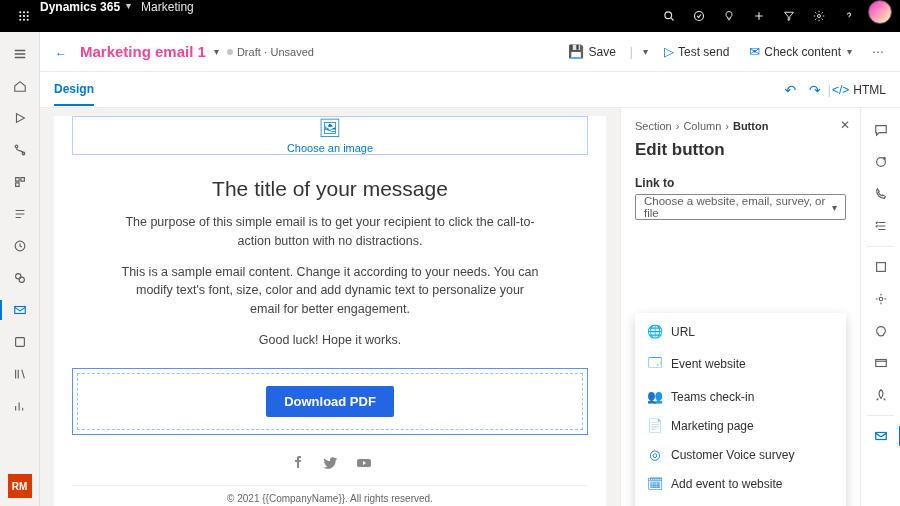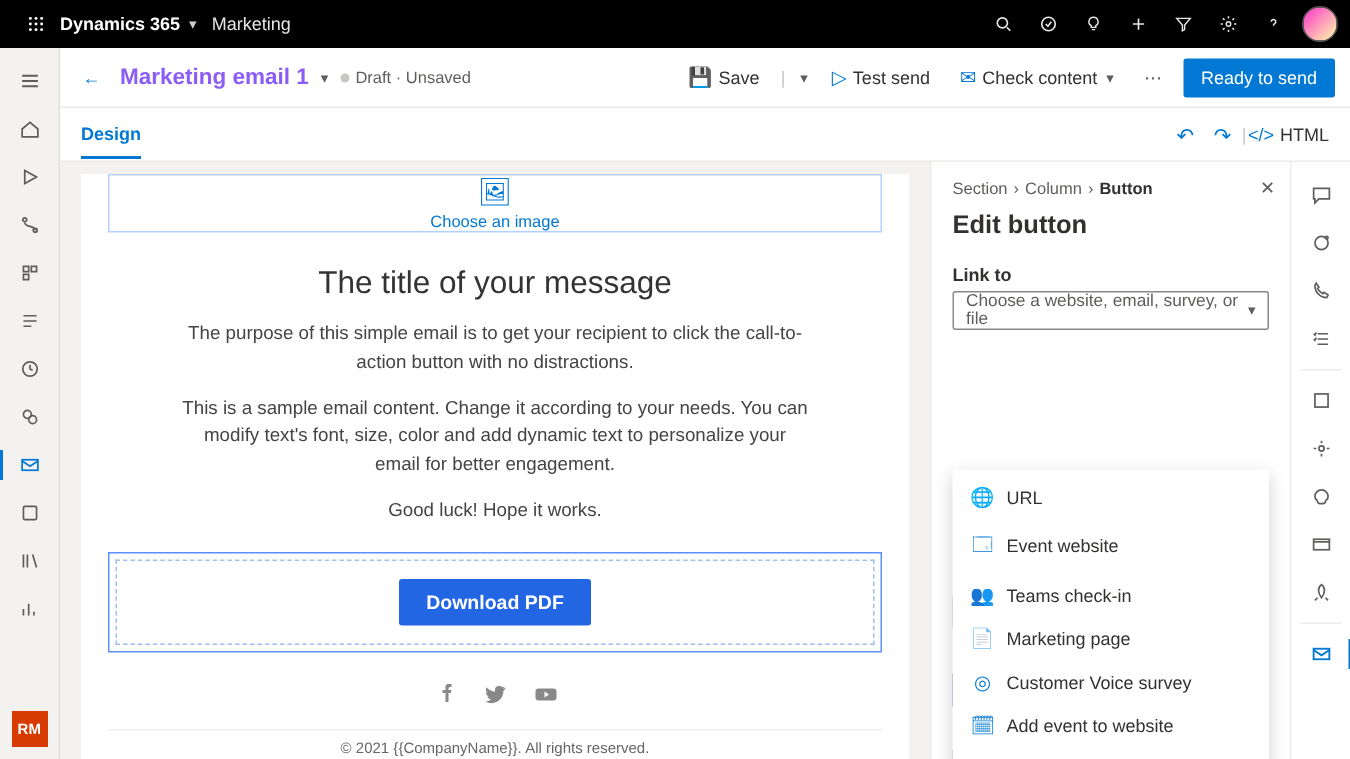--- a/index.html
+++ b/index.html
@@ -1,18 +1,18 @@
 <!DOCTYPE html>
 <html><head>
 <meta charset="utf-8">
 <style>
 * { margin: 0; padding: 0; box-sizing: border-box; font-family: "Segoe UI", sans-serif; }
 body { width: 900px; height: 506px; overflow: hidden; background: #fff; display: flex; flex-direction: column; }
 
-.topbar { height: 32px; background: #000; color: #fff; display: flex; align-items: center; padding: 0 8px; font-size: 12px; }
+.topbar { height: 32px; background: #000; color: #fff; display: flex; padding: 0 8px; font-size: 12px; }
 .topbar .waffle { width: 32px; display: flex; align-items: center; justify-content: center; }
 .topbar .brand { font-weight: 600; margin-right: 6px; }
 .topbar .chev { opacity: .8; margin-right: 10px; font-size: 10px; }
 .topbar .area { opacity: .9; }
 .topbar .spacer { flex: 1; }
 .topbar .ticon { width: 30px; height: 32px; display: flex; align-items: center; justify-content: center; opacity: .9; }
 .topbar .avatar { width: 24px; height: 24px; border-radius: 50%; background: linear-gradient(135deg,#f3c,#ffa); margin-left: 4px; border: 1px solid #555; }
 
 .main { flex: 1; display: flex; min-height: 0; }
 
@@ -20,21 +20,21 @@
 .leftrail .ricon { width: 40px; height: 32px; display: flex; align-items: center; justify-content: center; color: #605e5c; font-size: 14px; position: relative; }
 .leftrail .ricon.active { color: #0078d4; }
 .leftrail .ricon.active::before { content:""; position:absolute; left:0; top:6px; bottom:6px; width:2px; background:#0078d4; }
 .leftrail .spacer { flex: 1; }
 .leftrail .rm { width: 24px; height: 24px; background: #d83b01; color: #fff; font-size: 10px; font-weight: 600; display: flex; align-items: center; justify-content: center; margin-bottom: 8px; }
 
 .content { flex: 1; display: flex; flex-direction: column; min-width: 0; }
 
 .cmdbar { height: 40px; display: flex; align-items: center; padding: 0 10px; gap: 8px; border-bottom: 1px solid #edebe9; font-size: 12px; color: #323130; }
 .cmdbar .back { color: #0078d4; width: 22px; display:flex; justify-content:center; }
-.cmdbar .title { font-weight: 600; font-size: 15px; color: #8b5cf6; }
+.cmdbar .title { font-weight: 600; font-size: 15px; color: #ec4899; }
 .cmdbar .status { color: #605e5c; font-size: 11px; display:flex; align-items:center; gap:4px; }
 .cmdbar .dot { width:6px; height:6px; border-radius:50%; background:#c8c6c4; display:inline-block; }
 .cmdbar .spacer { flex: 1; }
 .cmdbar .cmd { display: flex; align-items: center; gap: 4px; padding: 4px 6px; color: #323130; }
 .cmdbar .cmd .ico { color: #0078d4; font-size: 13px; }
 .cmdbar .pipe { color: #c8c6c4; }
 .cmdbar .primary { background: #0078d4; color: #fff; padding: 6px 12px; border-radius: 2px; font-weight: 400; }
 
 .tabbar { height: 36px; display: flex; align-items: center; padding: 0 14px; gap: 1px; font-size: 12px; color: #323130; border-bottom: 1px solid #edebe9; }
 .tabbar .tab { padding-bottom: 8px; padding-top: 8px; }
@@ -238,21 +238,20 @@
       <div class="cmd">
           <span class="ico">▷</span>
           <span>Test send</span>
         </div>
       <div class="cmd">
           <span class="ico">✉</span>
           <span>Check content</span>
           <span style="font-size:10px;color:#605e5c;margin-left:2px;">▾</span>
         </div>
       <div class="cmd" style="color:#605e5c;">⋯</div>
-      <div class="primary">Ready to send</div>
     </div>
 
     <div class="tabbar">
       <div class="tab active">Design</div>
       <div class="spacer"></div>
       <div class="tico">↶</div>
       <div class="tico">↷</div>
       <span style="color:#c8c6c4;">|</span>
       <div class="htmlbtn">
           <span style="color:#0078d4;">&lt;/&gt;</span>

